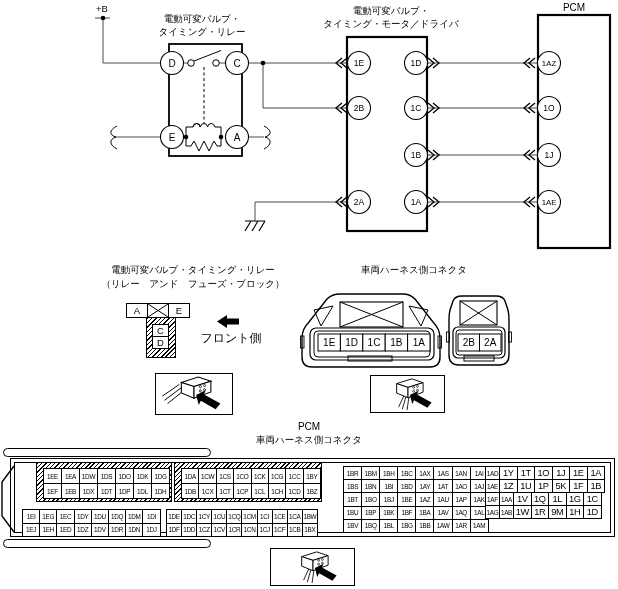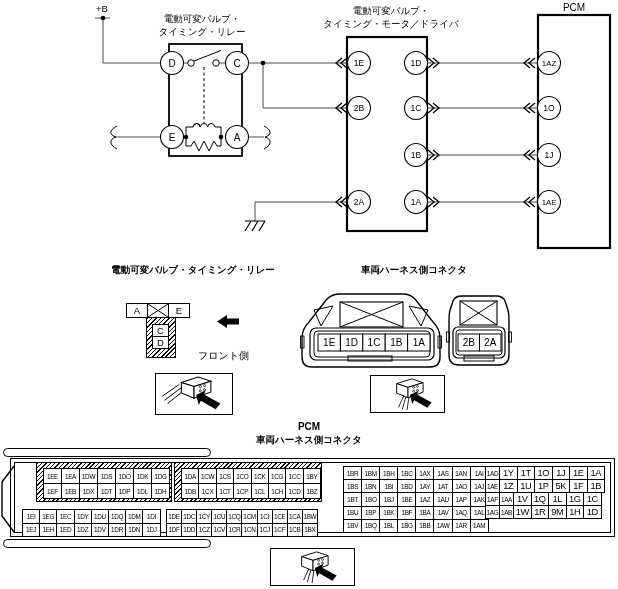--- a/index.html
+++ b/index.html
@@ -1,19 +1,19 @@
 <!DOCTYPE html>
 <html><head>
 <meta charset="utf-8">
 <style>
   html,body{margin:0;padding:0;background:#fff;}
   .page{position:relative;width:618px;height:589px;background:#fff;color:#000;
         font-family:"Liberation Sans","DejaVu Sans",sans-serif;overflow:hidden;}
   .abs{position:absolute;}
-  .ttl{text-align:center;font-size:9.5px;line-height:13.5px;white-space:nowrap;font-weight:bold;}
+  .ttl{text-align:center;font-size:9.5px;line-height:13.5px;white-space:nowrap;}
   
   .rrow{display:flex;}
   .rcell{box-sizing:border-box;width:22px;height:15px;border:1px solid #000;background:#fff;
          display:flex;align-items:center;justify-content:center;font-size:9.5px;position:relative;}
   .rrow .rcell:not(:first-child){margin-left:-1px;}
   .rcell2{box-sizing:border-box;width:17px;height:13px;border:1px solid #000;background:#fff;
           display:flex;align-items:center;justify-content:center;font-size:9.5px;}
   .rcell2:not(:first-child){margin-top:-1px;}
   .xcell svg{position:absolute;left:0;top:0;width:100%;height:100%;}
   .hatch{box-sizing:border-box;border:1px solid #000;
@@ -130,20 +130,21 @@
     <text x="416" y="158" font-size="8.5" text-anchor="middle">1B</text>
     <text x="416" y="205" font-size="8.5" text-anchor="middle">1A</text>
     <text x="549" y="66" font-size="7.8" text-anchor="middle">1AZ</text>
     <text x="549" y="111" font-size="8.5" text-anchor="middle">1O</text>
     <text x="549" y="158" font-size="8.5" text-anchor="middle">1J</text>
     <text x="549" y="205" font-size="7.8" text-anchor="middle">1AE</text>
   </svg>
 
   <div class="abs ttl" style="left:93px;top:263px;width:200px">
     <div>電動可変バルブ・タイミング・リレー</div>
+    <div>（リレー　アンド　フューズ・ブロック）</div>
   </div>
 
   <div class="abs" style="left:126px;top:303px">
     <div class="rrow">
       <div class="rcell">A</div>
       <div class="rcell xcell">
         <svg viewBox="0 0 10 10" preserveAspectRatio="none">
           <line x1="0" y1="0" x2="10" y2="10" stroke="#000" vector-effect="non-scaling-stroke" stroke-width="1"></line>
           <line x1="0" y1="10" x2="10" y2="0" stroke="#000" vector-effect="non-scaling-stroke" stroke-width="1"></line>
         </svg>
@@ -153,21 +154,21 @@
   </div>
   <div class="abs hatch" style="left:146px;top:317px;width:30px;height:41px"></div>
   <div class="abs" style="left:152px;top:324px">
     <div class="rcell2">C</div>
     <div class="rcell2">D</div>
   </div>
 
   <svg class="abs" style="left:216px;top:314px" width="24" height="15" viewBox="0 0 24 15">
     <polygon points="23,4.5 11,4.5 11,1 1,7.5 11,14 11,10.5 23,10.5" fill="#000"></polygon>
   </svg>
-  <div class="abs" style="left:198px;top:349px;width:66px;font-size:10px">フロント側</div>
+  <div class="abs" style="left:198px;top:330px;width:66px;text-align:center;font-size:12px">フロント側</div>
 
   <div class="abs illus" style="left:155px;top:373px;width:78px;height:42px">
     <svg width="70" height="38" viewBox="0 0 64 36">
       <path d="M4,24 L20,12 M2,20 L18,9 M7,27 L22,15" stroke="#000" stroke-width="0.9" fill="none"></path>
       <polygon points="20,7 36,2 48,6 32,11" fill="#fff" stroke="#000" stroke-width="1"></polygon>
       <polygon points="20,7 20,17 32,22 32,11" fill="#fff" stroke="#000" stroke-width="1"></polygon>
       <polygon points="32,11 48,6 48,16 32,22" fill="#fff" stroke="#000" stroke-width="1"></polygon>
       <circle cx="38" cy="11" r="1" fill="none" stroke="#000" stroke-width="0.7"></circle>
       <circle cx="42" cy="10" r="1" fill="none" stroke="#000" stroke-width="0.7"></circle>
       <circle cx="38" cy="15" r="1" fill="none" stroke="#000" stroke-width="0.7"></circle>

